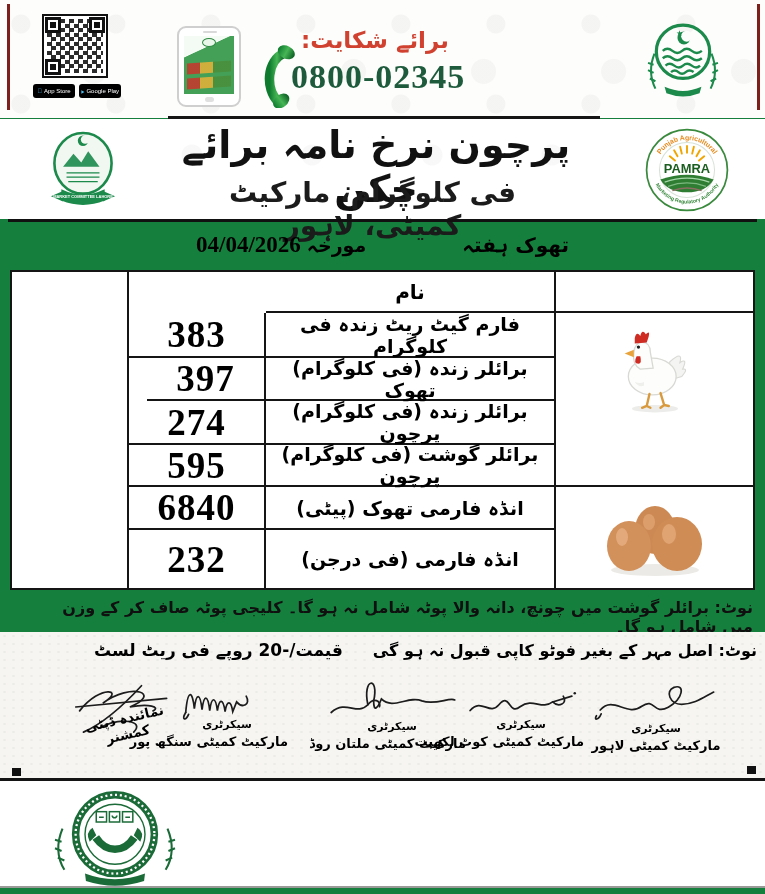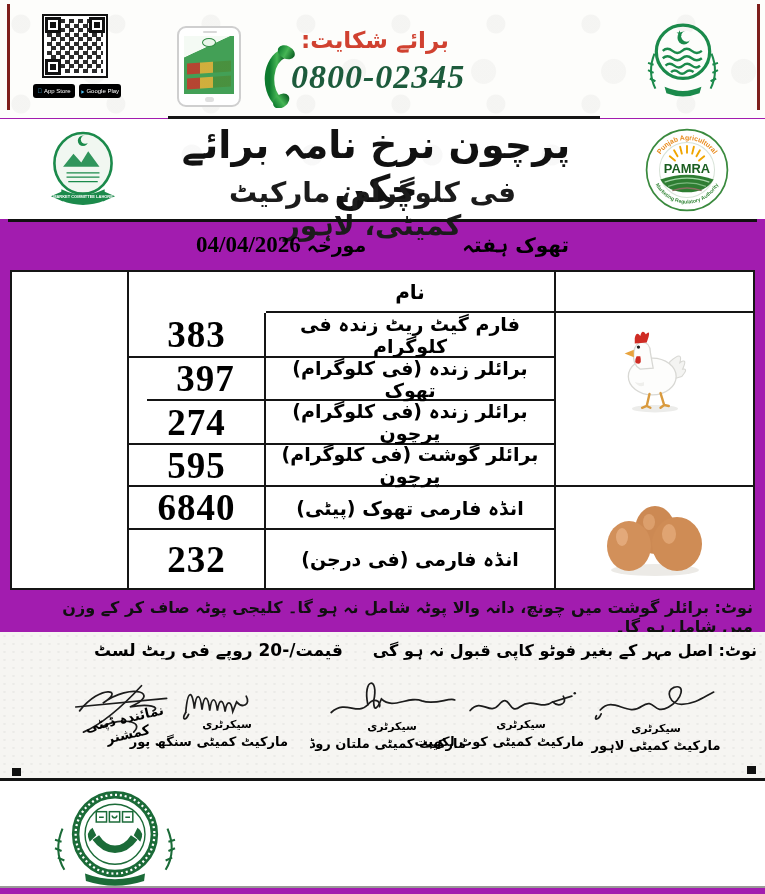--- a/index.html
+++ b/index.html
@@ -1,18 +1,18 @@
 <!DOCTYPE html>
 <html lang="ur"><head>
 <meta charset="utf-8">
 <style>
   * { margin:0; padding:0; box-sizing:border-box; }
   html,body { background:#ffffff; }
   .page {
-    position:relative; width:765px; height:894px; background:#a21caf;
+    position:relative; width:765px; height:894px; background:#15803d;
     font-family:"DejaVu Sans", sans-serif; overflow:hidden;
   }
   .urdu { direction:rtl; font-family:"DejaVu Sans", sans-serif; }
   .serifnum { font-family:"Liberation Serif", serif; font-weight:bold; }
 
   
   .band-top {
     position:absolute; left:0; top:0; width:765px; height:118px;
     background-color:#fdfdfb;
     background-image:
@@ -48,21 +48,21 @@
         background:linear-gradient(90deg,#c23b2e 0 30%, #e0b03a 30% 60%, #4a8f3c 60% 100%); opacity:.9; }
   .phone-mock .s1 { top:26px; transform:skewY(-4deg); }
   .phone-mock .s2 { top:41px; transform:skewY(-4deg); }
   .phone-mock .home { position:absolute; left:26px; bottom:3px; width:9px; height:5px;
         border-radius:4px; background:#e0e0e0; }
 
   .handset { position:absolute; left:258px; top:44px; }
   .complaint { position:absolute; left:300px; top:27px; width:150px; text-align:center;
         font-size:23px; font-weight:bold; color:#d04130; }
   .phone-number { position:absolute; left:291px; top:58px; font-size:34px;
-        letter-spacing:1px; color:#1d5b3c;font-style:italic; }
+        letter-spacing:1px; color:#1d5b3c; }
   .punjab-logo { position:absolute; left:636px; top:15px; }
 
   .rule-partial { position:absolute; left:168px; top:116px; width:432px; height:3px; background:#151515; }
 
   
   .band-title {
     position:absolute; left:0; top:119px; width:765px; height:100px;
     background-color:#fff;
     background-image: radial-gradient(circle at 60% 40%, rgba(60,60,60,.035) 0 10px, transparent 11px);
     background-size:120px 90px;

